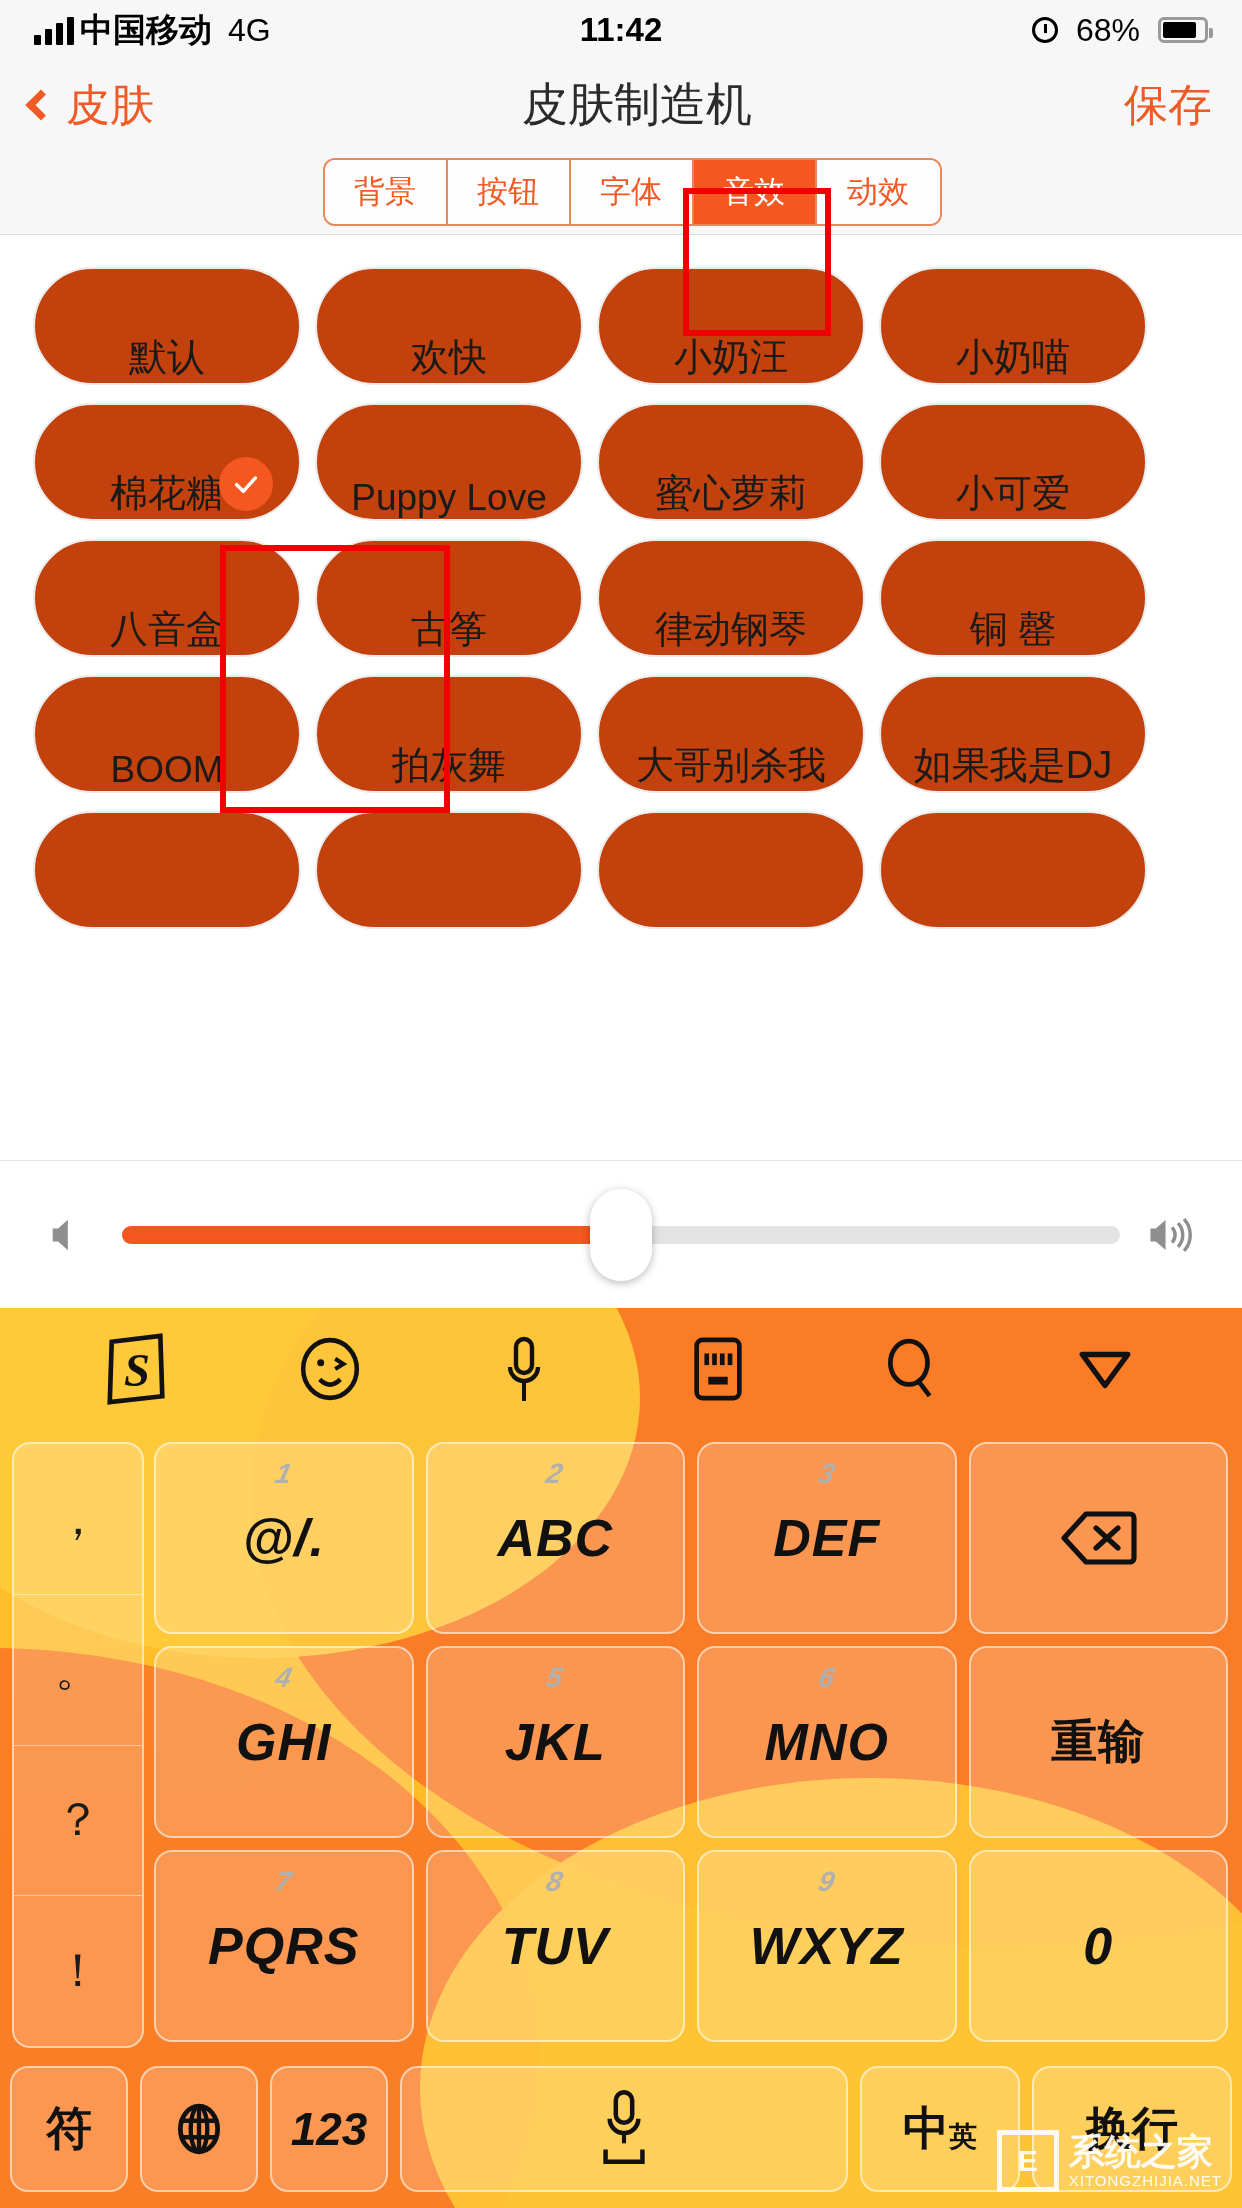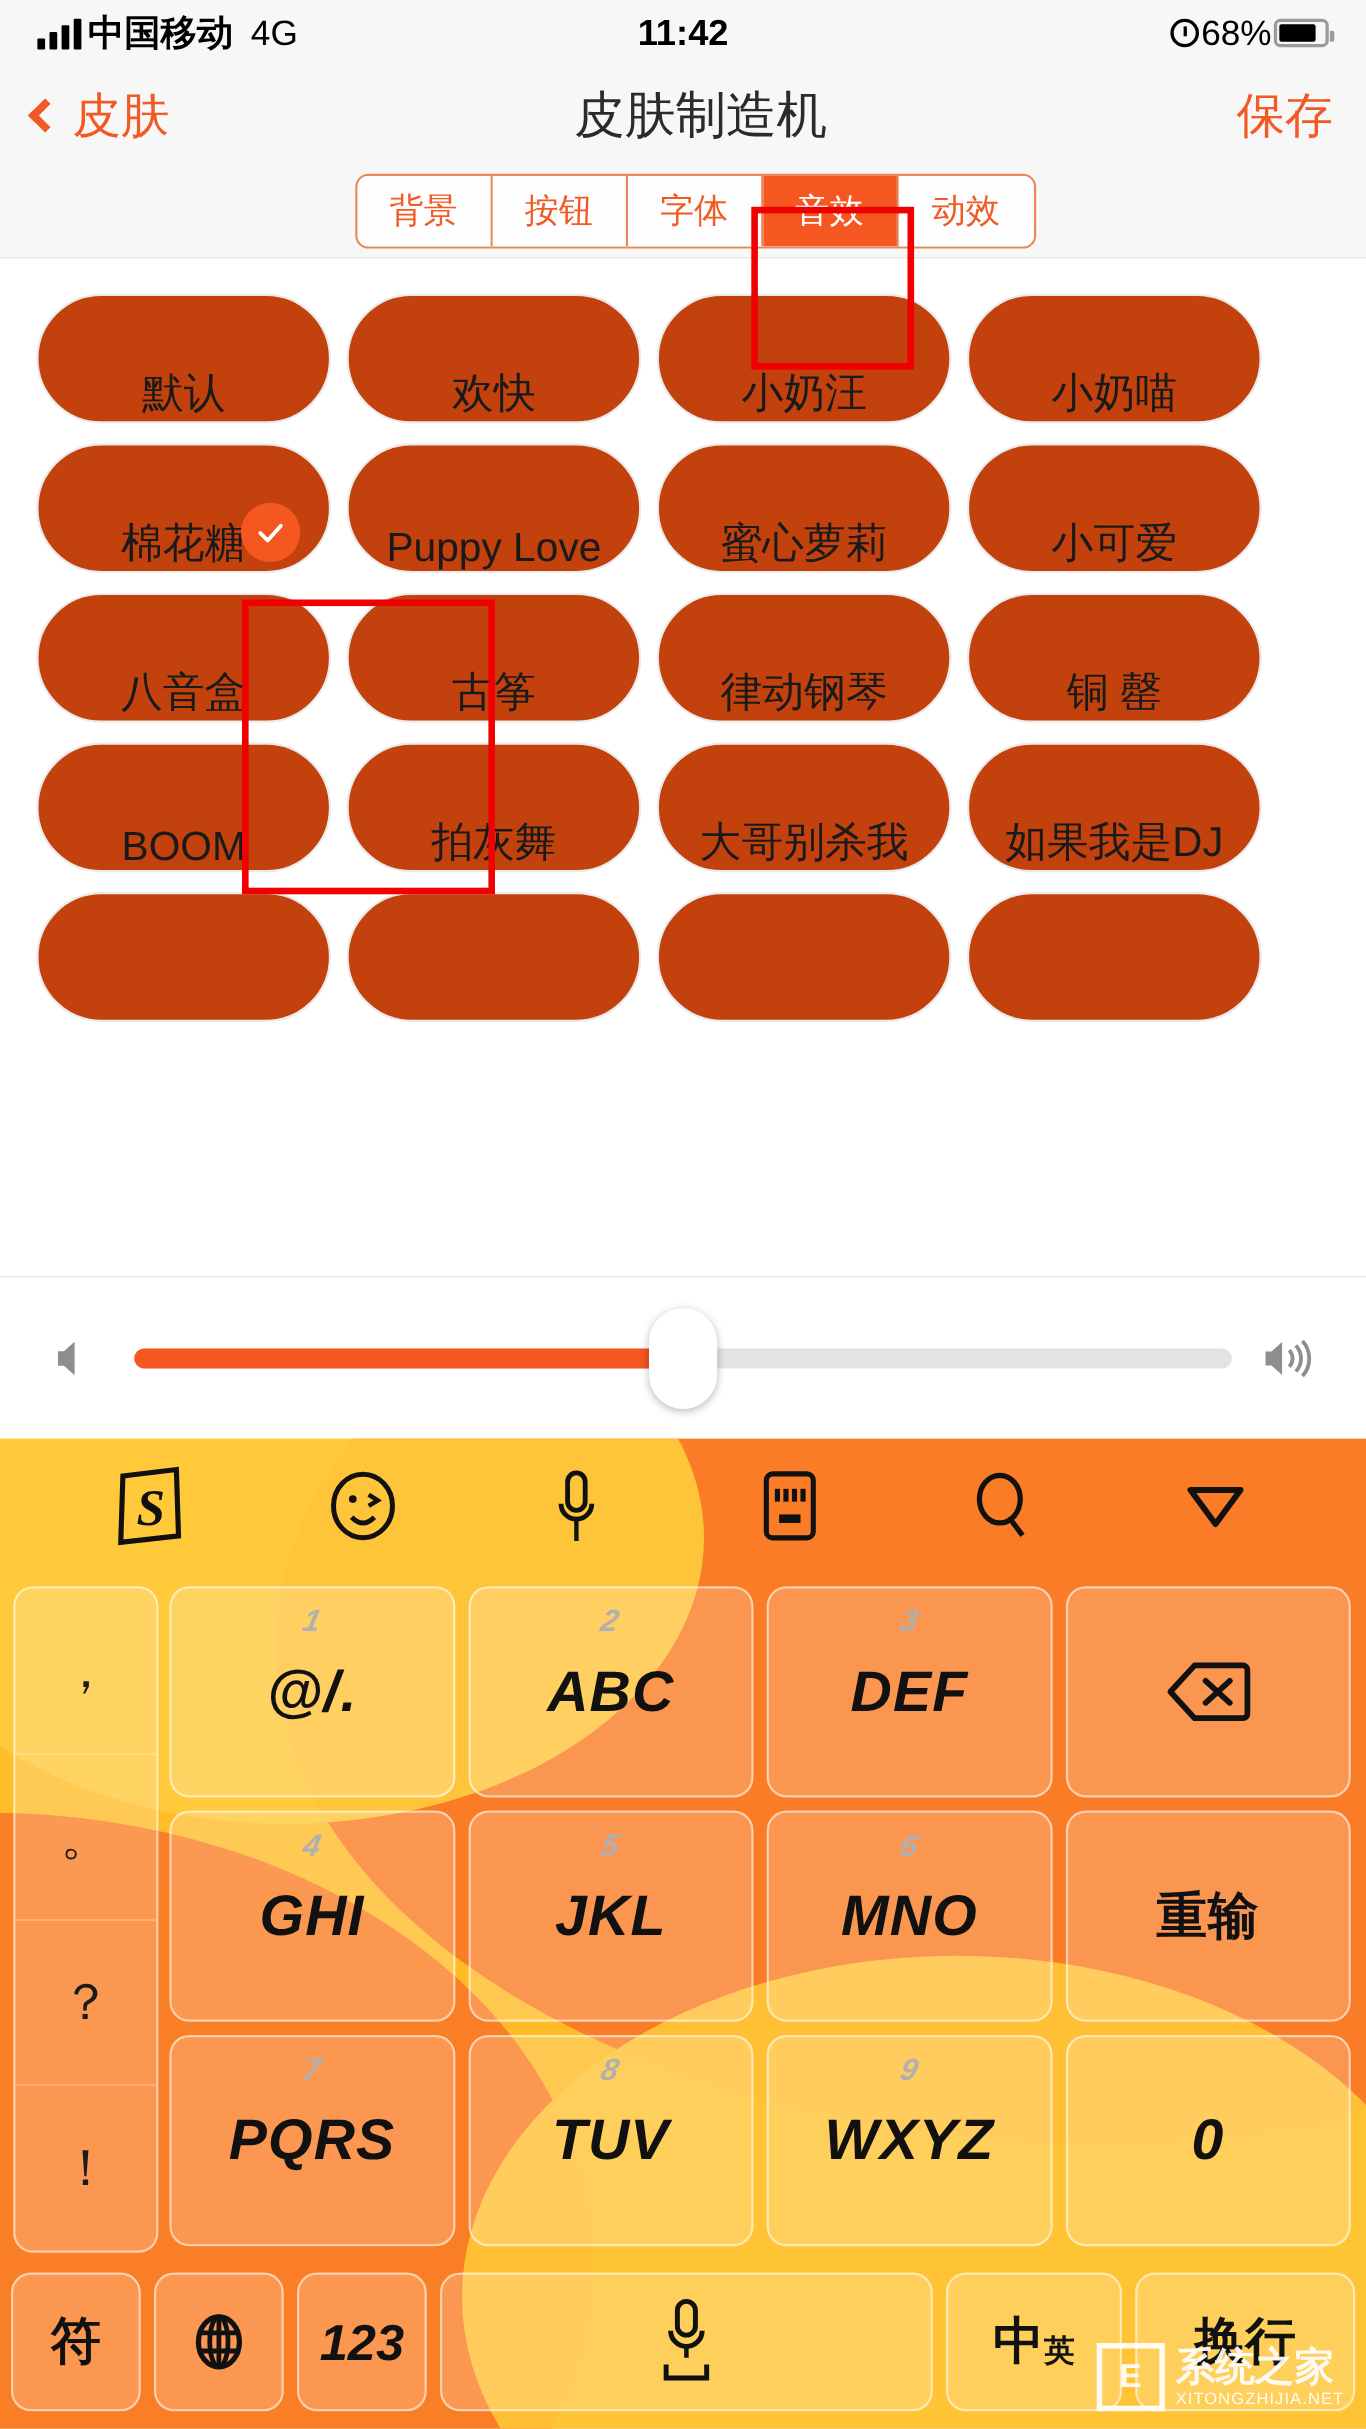--- a/index.html
+++ b/index.html
@@ -22,21 +22,21 @@
   .sb-left{display:flex;align-items:center;gap:6px;font-size:34px;font-weight:600;color:#000;}
   .signal{display:flex;align-items:flex-end;gap:4px;height:30px;}
   .signal i{display:block;width:7px;background:#000;border-radius:1px;}
   .signal i:nth-child(1){height:10px;}
   .signal i:nth-child(2){height:16px;}
   .signal i:nth-child(3){height:22px;}
   .signal i:nth-child(4){height:28px;}
   .carrier{font-size:33px;letter-spacing:0px;}
   .netw{font-size:32px;margin-left:10px;font-weight:500;}
   .sb-center{position:absolute;left:0;right:0;text-align:center;font-size:33px;font-weight:600;color:#000;pointer-events:none;}
-  .sb-right{margin-left:auto;display:flex;align-items:center;gap:2px;position:relative;z-index:2;}
+  .sb-right{margin-left:auto;display:flex;align-items:center;gap:18px;position:relative;z-index:2;}
   .alarm{width:26px;height:26px;border:3px solid #000;border-radius:50%;position:relative;}
   .alarm:before{content:"";position:absolute;left:9px;top:4px;width:3px;height:9px;background:#000;}
   .batt-pct{font-size:32px;font-weight:500;color:#000;}
   .battery{width:50px;height:26px;border:3px solid #9a9a9a;border-radius:6px;position:relative;padding:2px;}
   .battery:after{content:"";position:absolute;right:-8px;top:8px;width:4px;height:10px;background:#9a9a9a;border-radius:0 2px 2px 0;}
   .battery i{display:block;height:100%;background:#000;border-radius:2px;}
 
   
   .navbar{
     height:90px;width:1242px;background:#f7f7f7;

